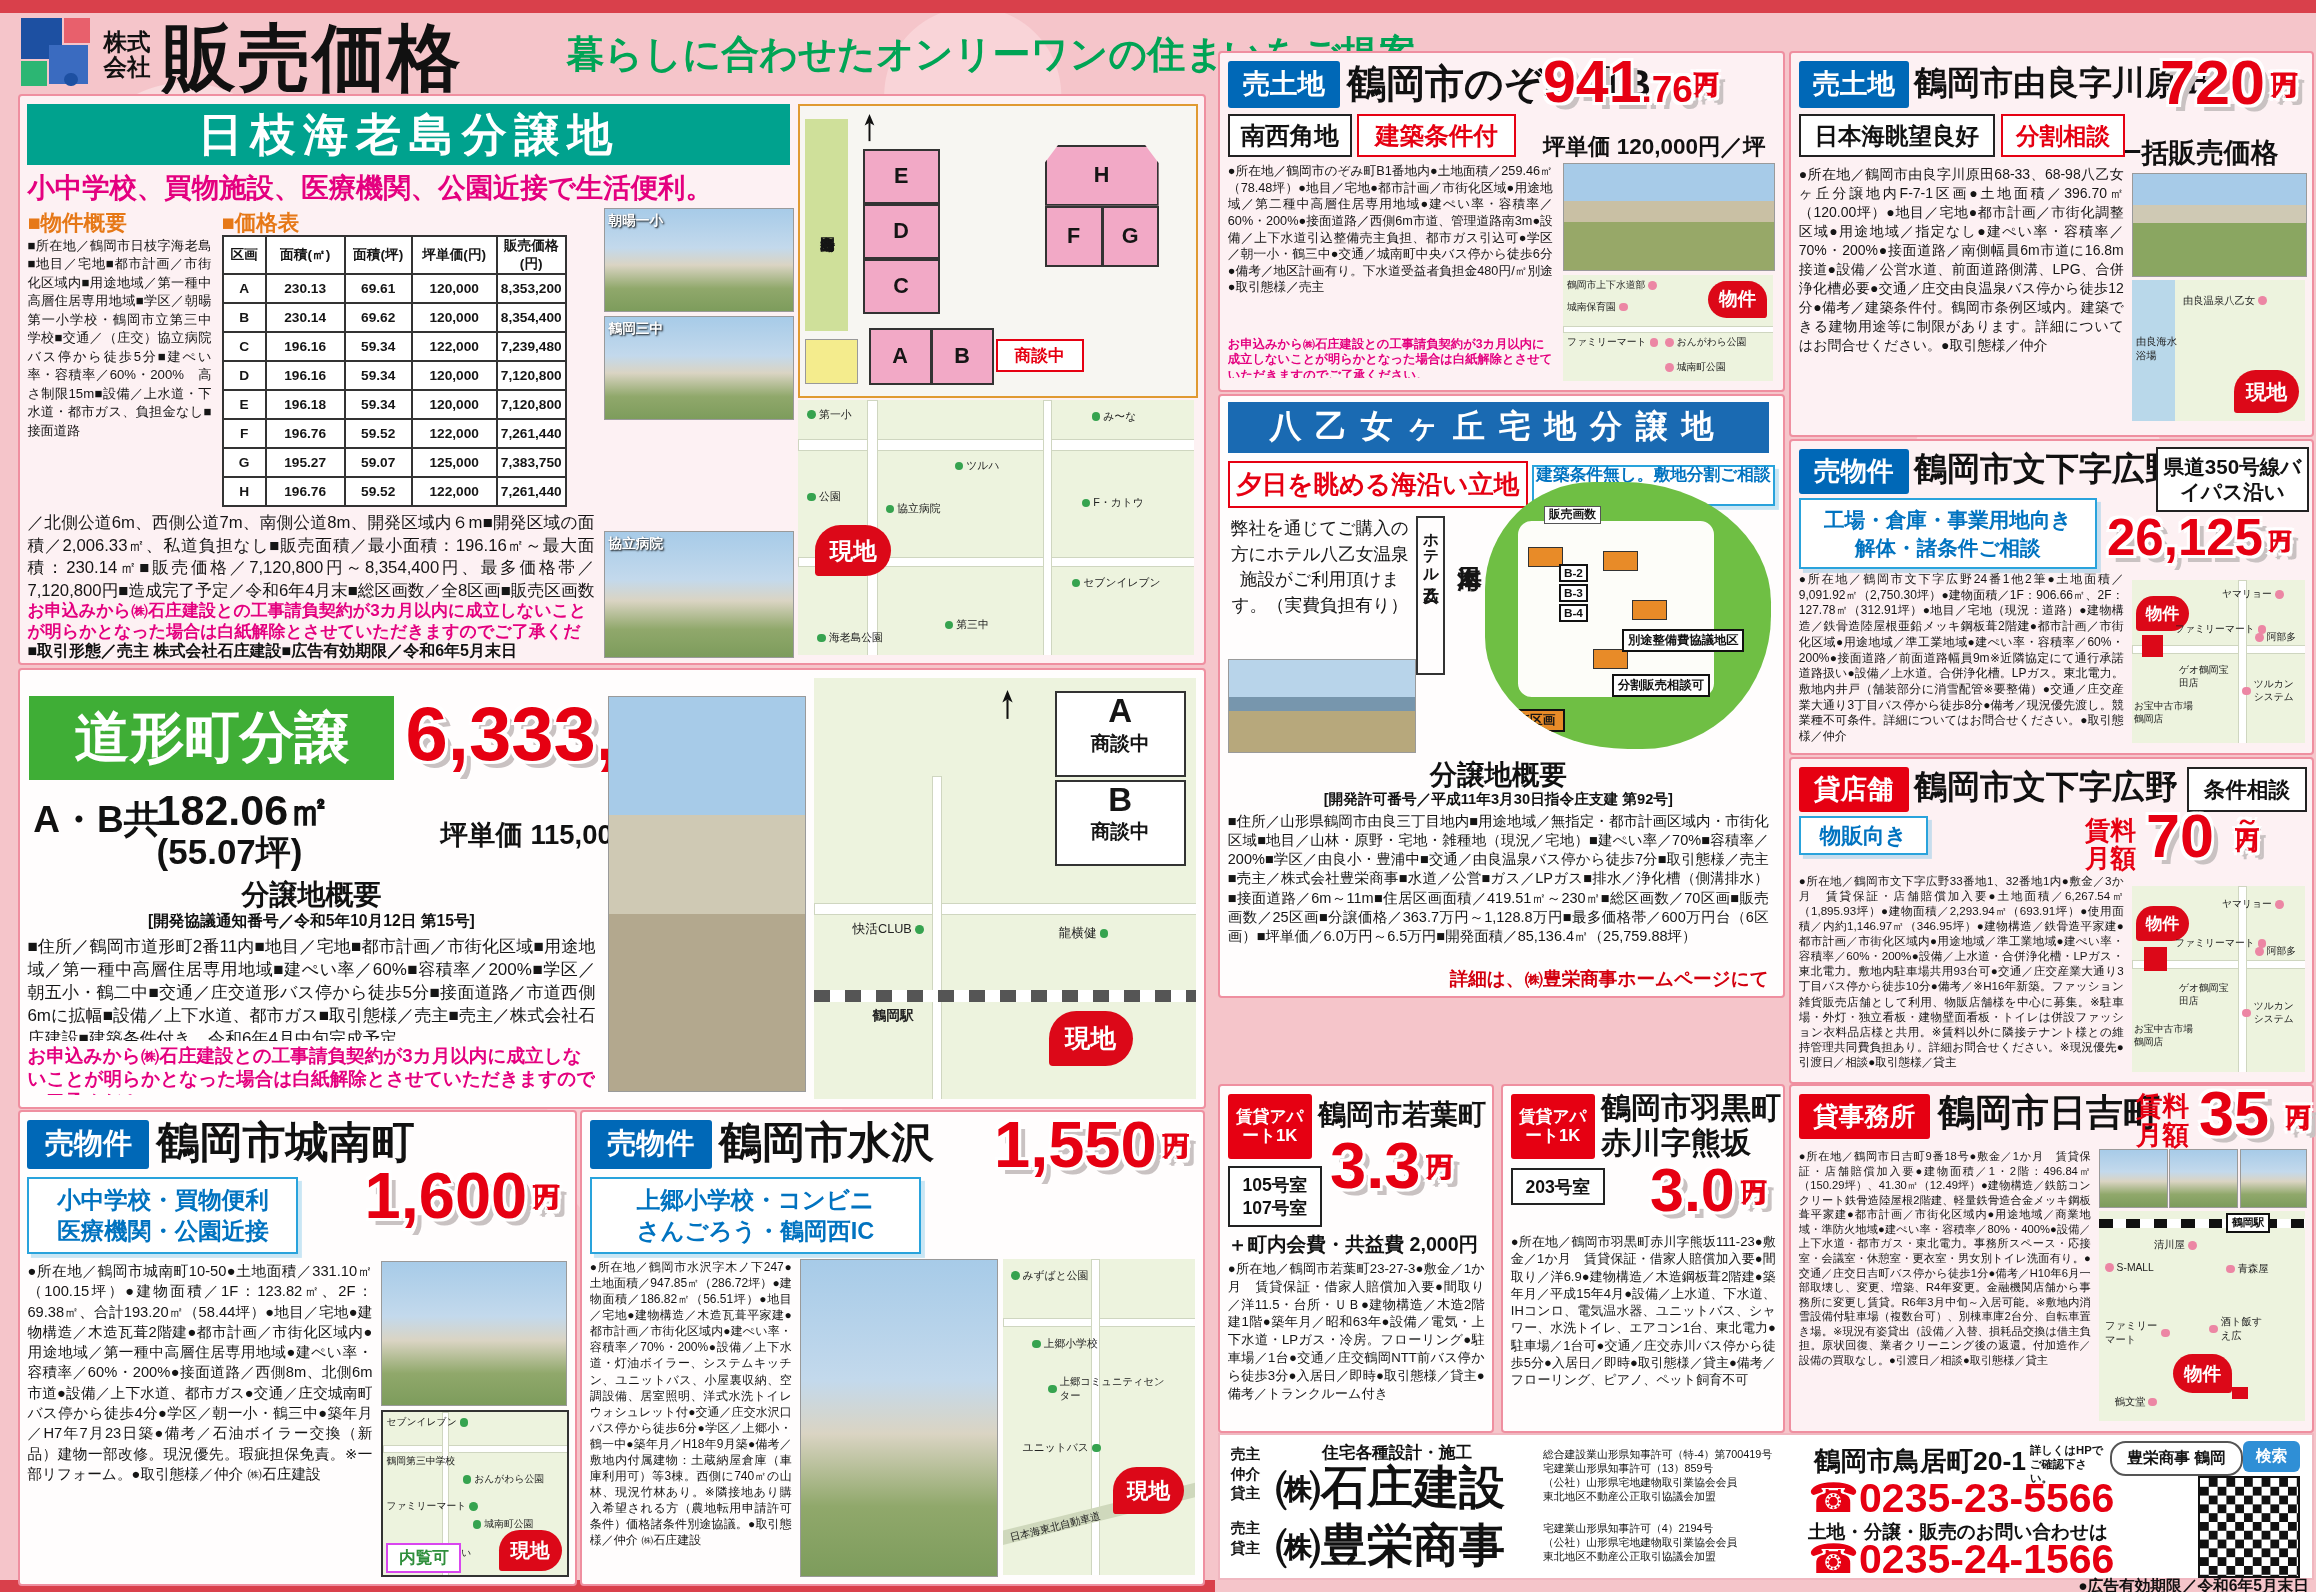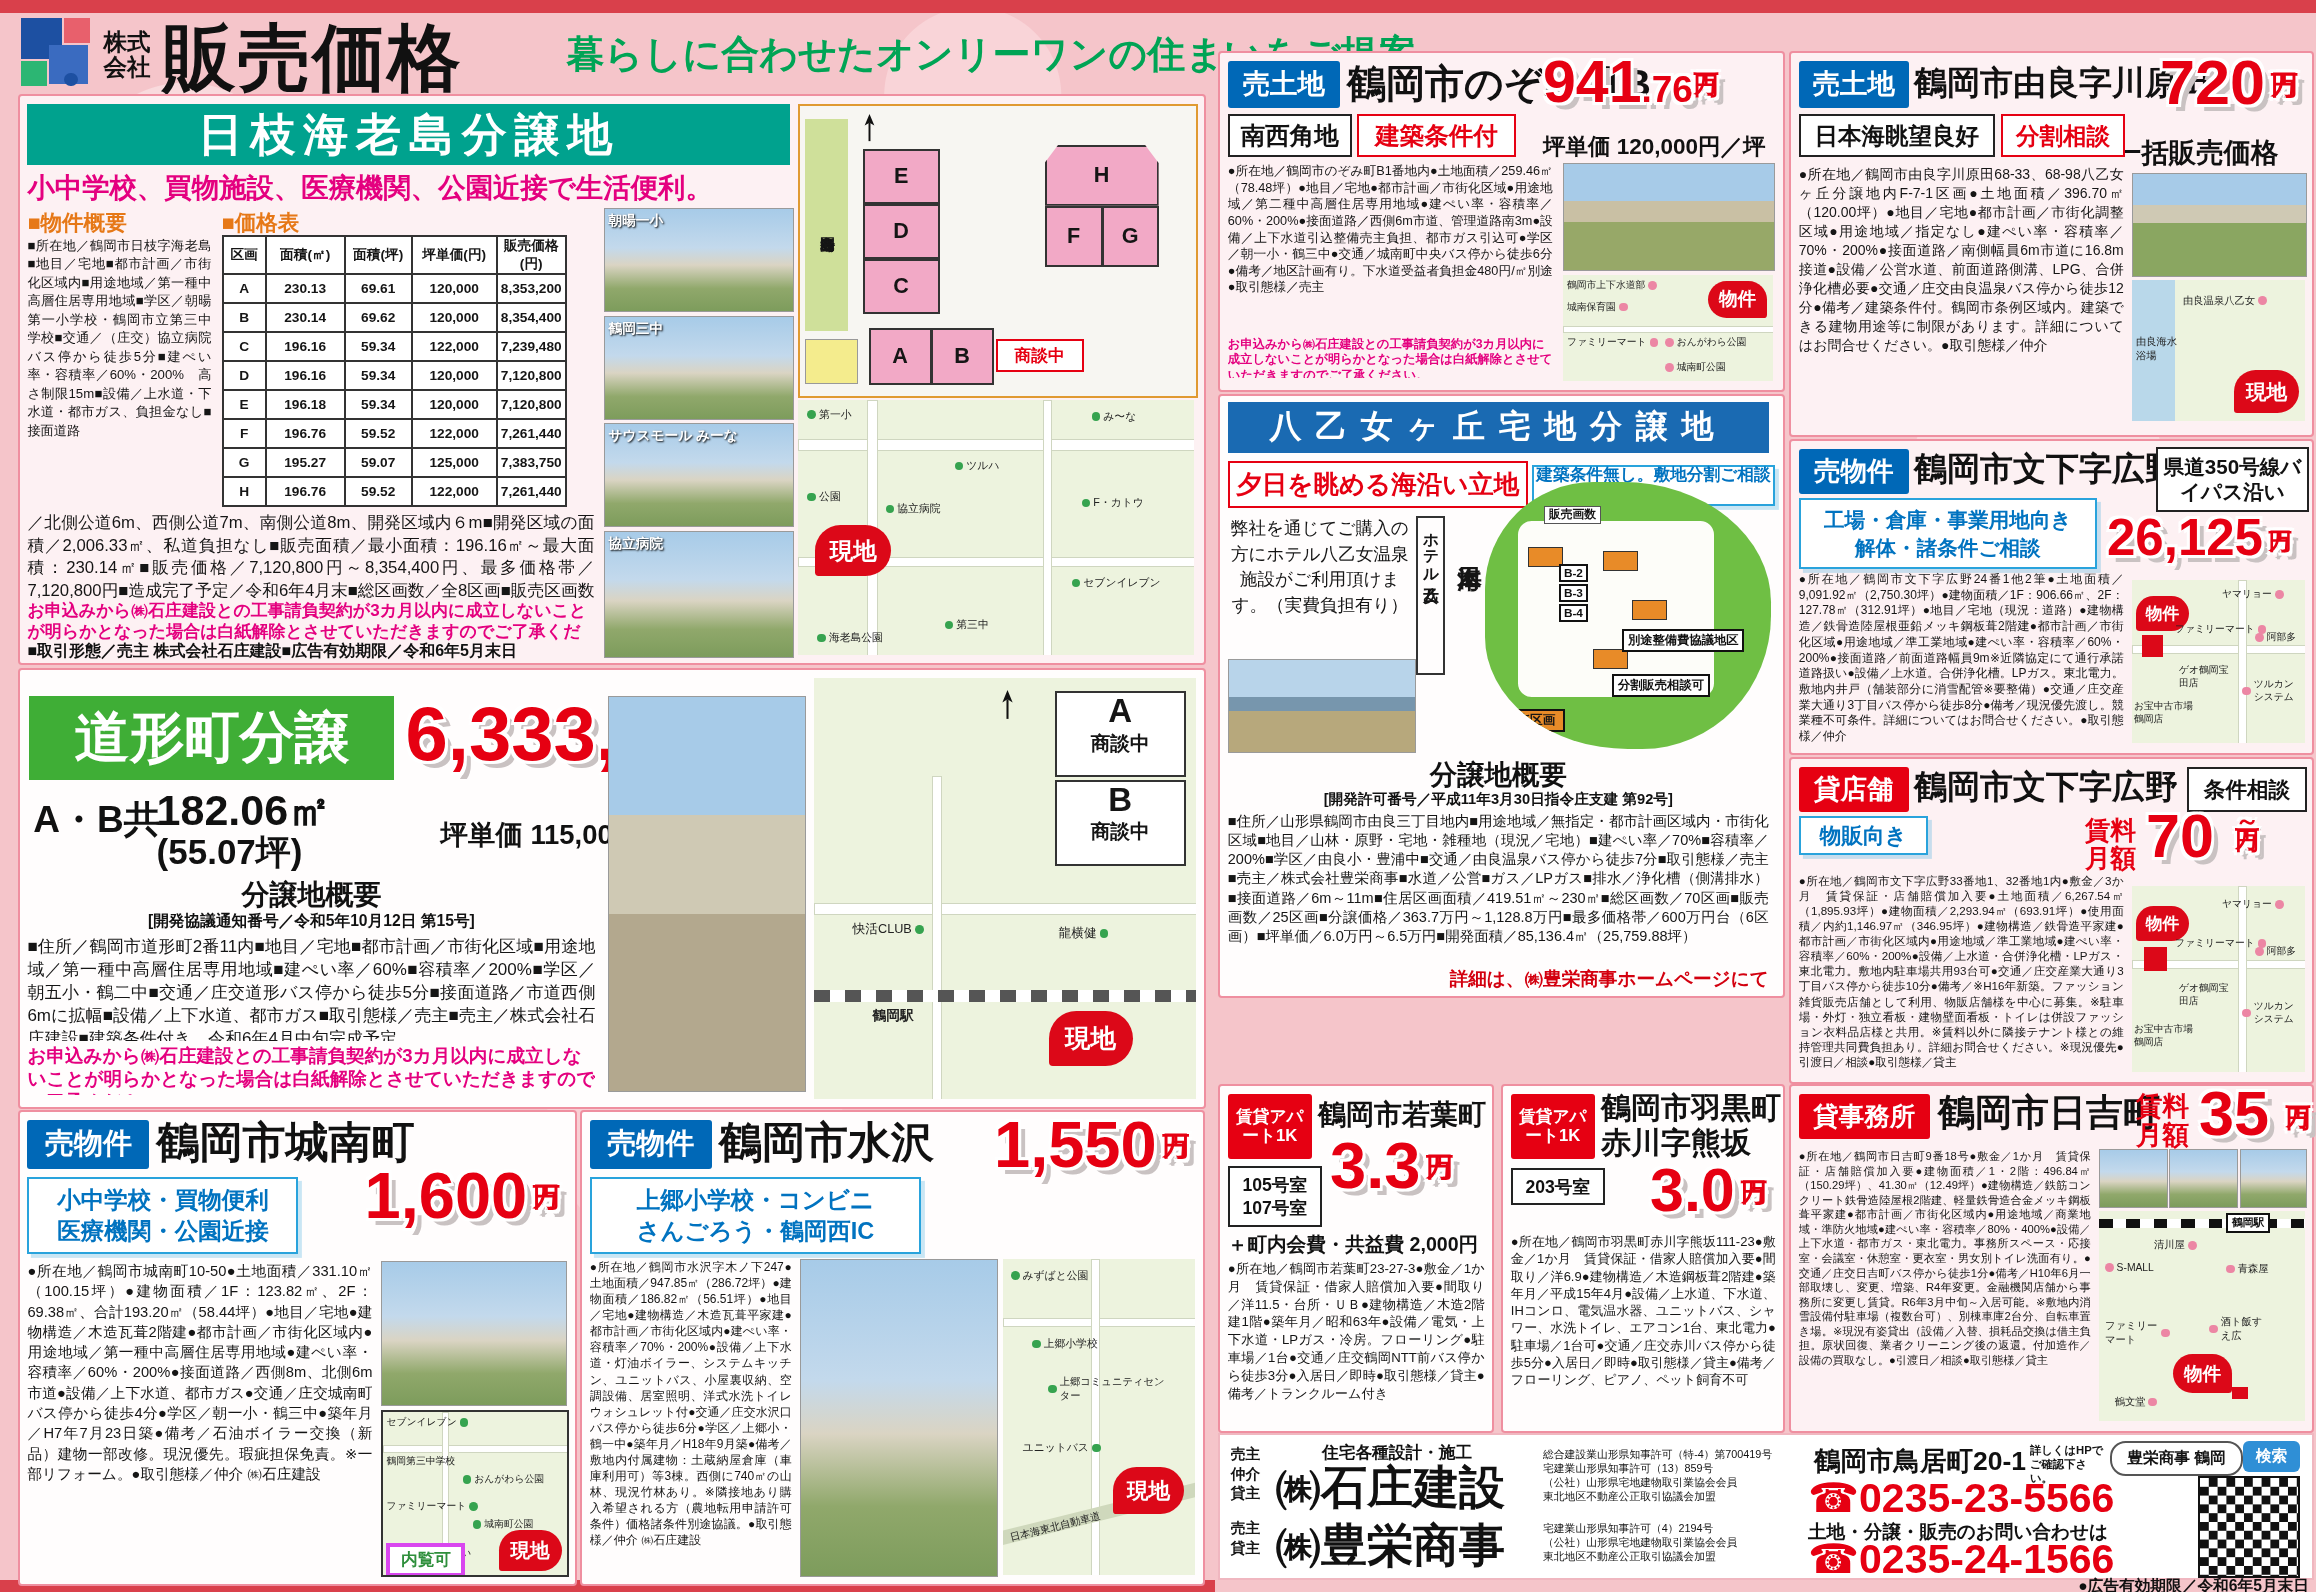--- a/index.html
+++ b/index.html
@@ -143,23 +143,20 @@
   <div class="body-t" style="left:7.8px;top:416px;width:567px;height:86px;font-size:16.7px">／北側公道6m、西側公道7m、南側公道8m、開発区域内６m■開発区域の面積／2,006.33㎡、私道負担なし■販売面積／最小面積：196.16㎡～最大面積：230.14㎡■販売価格／7,120,800円～8,354,400円、最多価格帯／7,120,800円■造成完了予定／令和6年4月末■総区画数／全8区画■販売区画数／8区画■開発許可番号／令和5年8月22日付　鶴岡市指令都第32号■全区画売主建築条件付き。</div>
   <div class="warn" style="left:7.8px;top:504px;width:567px;height:43px;font-size:17px">お申込みから㈱石庄建設との工事請負契約が3カ月以内に成立しないことが明らかとなった場合は白紙解除とさせていただきますのでご了承ください。</div>
   <div class="h-black" style="left:7.8px;top:545px;width:567px;font-size:16px">■取引形態／売主 株式会社石庄建設■広告有効期限／令和6年5月末日</div>
 
   <div class="photo" style="left:584px;top:112px;width:188px;height:102px">
         <span class="pcap">朝暘一小</span>
       </div>
   <div class="photo" style="left:584px;top:220px;width:188px;height:102px">
         <span class="pcap">鶴岡三中</span>
       </div>
-  <div class="photo" style="left:584px;top:327px;width:188px;height:102px">
-        <span class="pcap">サウスモール みーな</span>
-      </div>
   <div class="photo" style="left:584px;top:435px;width:188px;height:125px">
         <span class="pcap">協立病院</span>
       </div>
 
   <div class="map" style="left:778px;top:7.8px;width:396px;height:290px;background:#f7f6f2;border:2px solid #e09a32">
    <div class="abs" style="left:5.9px;top:13.7px;width:43px;height:212px;background:#cfe09a;display:flex;align-items:center;justify-content:center">
     <span class="vtext" style="font-size:14.7px;font-weight:bold">海老島公園</span>
         </div>
    <svg class="abs" style="left:53px;top:5.9px" width="33" height="33" viewBox="0 0 34 34">
           <path d="M17 2 L22 14 L17 11 L12 14 Z" fill="#111"></path>
@@ -300,21 +297,21 @@
           <span class="dot g"></span>
         </div>
    <div class="mlabel" style="left:90px;top:106px;font-size:9.8px">
           <span class="dot g"></span>
           <span>城南町公園</span>
         </div>
    <div class="mlabel" style="left:47px;top:135px;font-size:9.8px">
           <span class="dot g"></span>
           <span>こやい</span>
         </div>
-   <div class="chip" style="left:3.9px;top:131px;width:71px;height:25.5px;border:4px solid #d946ef;color:#2f8f3c;font-size:16.7px">内覧可</div>
+   <div class="chip" style="left:3.9px;top:131px;width:71px;height:25.5px;border:2px solid #d946ef;color:#2f8f3c;font-size:16.7px">内覧可</div>
    <div class="genchi" style="left:116px;top:118px;width:63px;height:41px;font-size:19.6px">現地</div>
   </div>
  </div>
 
  <div class="sec" style="left:580px;top:1110px;width:621px;height:472px">
   <div class="badge b-blue" style="left:7.8px;top:7.8px;width:122px;height:49px;font-size:29px">売物件</div>
   <div class="h-black" style="left:137px;top:2px;font-size:43px;white-space:nowrap">鶴岡市水沢</div>
   <div class="abs" style="left:412px;top:0">
    <span class="price" style="font-size:65px">1,550</span>
    <span class="price vunit" style="font-size:27.4px">万円</span>

